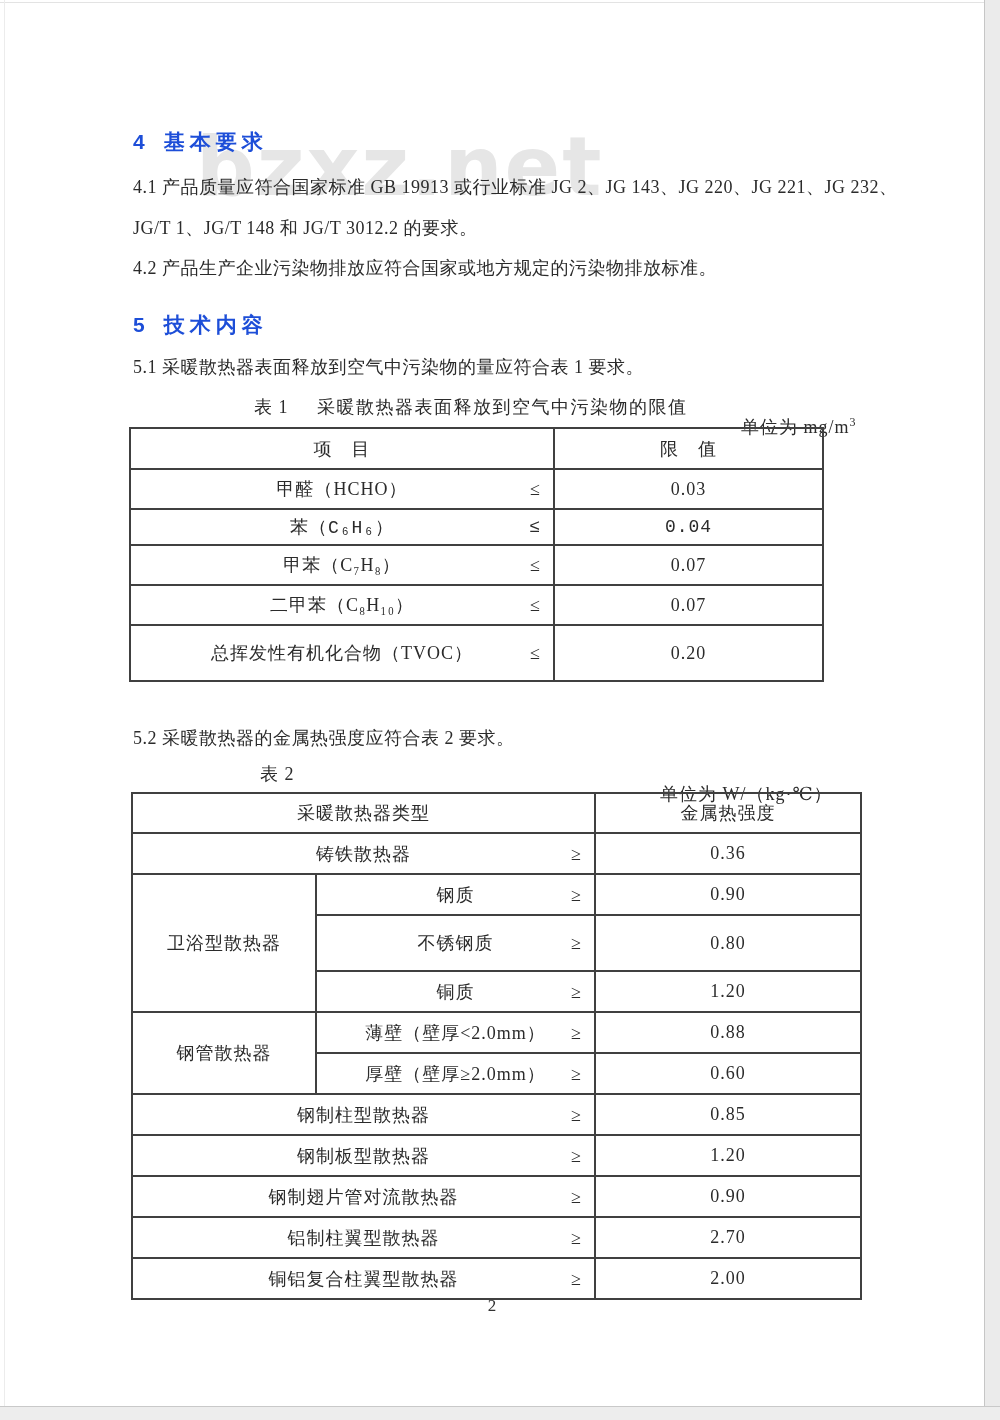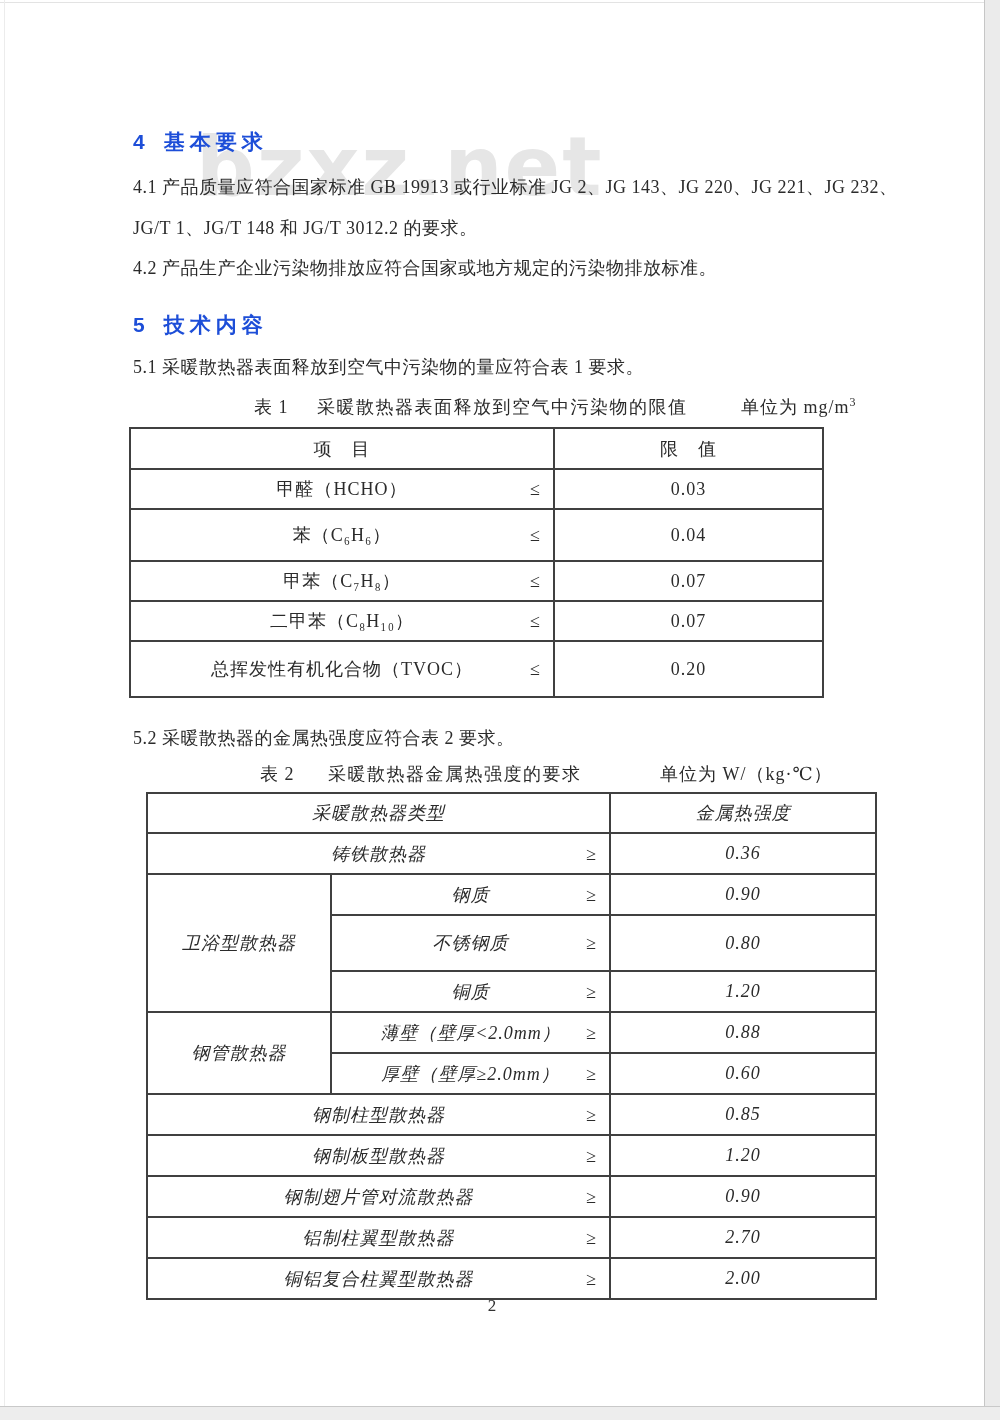--- a/index.html
+++ b/index.html
@@ -38,21 +38,21 @@
 
   .para{
     position:absolute;left:133px;
     font-size:18px;letter-spacing:0.5px;color:#2b2b2b;
     white-space:nowrap;
   }
 
   .tbl-caption{position:absolute;left:0;width:1000px;height:24px;font-size:18px;color:#2b2b2b;}
   .tbl-caption .cap-label{position:absolute;letter-spacing:1px;}
   .tbl-caption .cap-title{position:absolute;letter-spacing:1.5px;}
-  .tbl-caption .cap-unit{position:absolute;letter-spacing:1px;}
+  .tbl-caption .cap-unit{position:absolute;letter-spacing:1px;margin-top:20px;}
   .cap-unit sup{font-size:12px;}
 
   table.std{
     position:absolute;
     border-collapse:collapse;
     table-layout:fixed;
   }
   table.std td,table.std th{
     border:2px solid #404040;
     padding:0;
@@ -112,21 +112,21 @@
         </colgroup>
       <tbody>
           <tr style="height:41px;">
         <th>项　目</th>
         <th>限　值</th>
       </tr>
       <tr style="height:40px;">
         <td><span>甲醛（HCHO）</span><span class="sym">≤</span></td>
         <td class="val">0.03</td>
       </tr>
-      <tr style="height:52px;">
+      <tr style="height:36px;font-family:Liberation Mono, monospace;">
         <td><span>苯（C₆H₆）</span><span class="sym">≤</span></td>
         <td class="val">0.04</td>
       </tr>
       <tr style="height:40px;">
         <td><span>甲苯（C₇H₈）</span><span class="sym">≤</span></td>
         <td class="val">0.07</td>
       </tr>
       <tr style="height:40px;">
         <td><span>二甲苯（C₈H₁₀）</span><span class="sym">≤</span></td>
         <td class="val">0.07</td>
@@ -135,25 +135,24 @@
         <td><span>总挥发性有机化合物（TVOC）</span><span class="sym">≤</span></td>
         <td class="val">0.20</td>
       </tr>
     </tbody>
       </table>
 
     <div class="para" style="top:726px;">5.2 采暖散热器的金属热强度应符合表 2 要求。</div>
 
     <div class="tbl-caption" style="top:762px;">
       <span class="cap-label" style="left:260px;">表 2</span>
-      <span class="cap-title" style="left:328px;">采暖散热器金属热强度的要求</span>
       <span class="cap-unit" style="left:660px;">单位为 W/（kg·℃）</span>
     </div>
 
-    <table class="std" style="left:146px;top:792px;width:729px;font-style:italic;">
+    <table class="std" style="left:131px;top:792px;width:729px;">
       <colgroup>
           <col style="width:184px">
           <col style="width:279px">
           <col style="width:266px">
         </colgroup>
       <tbody>
           <tr style="height:40px;">
         <th colspan="2">采暖散热器类型</th>
         <th>金属热强度</th>
       </tr>

